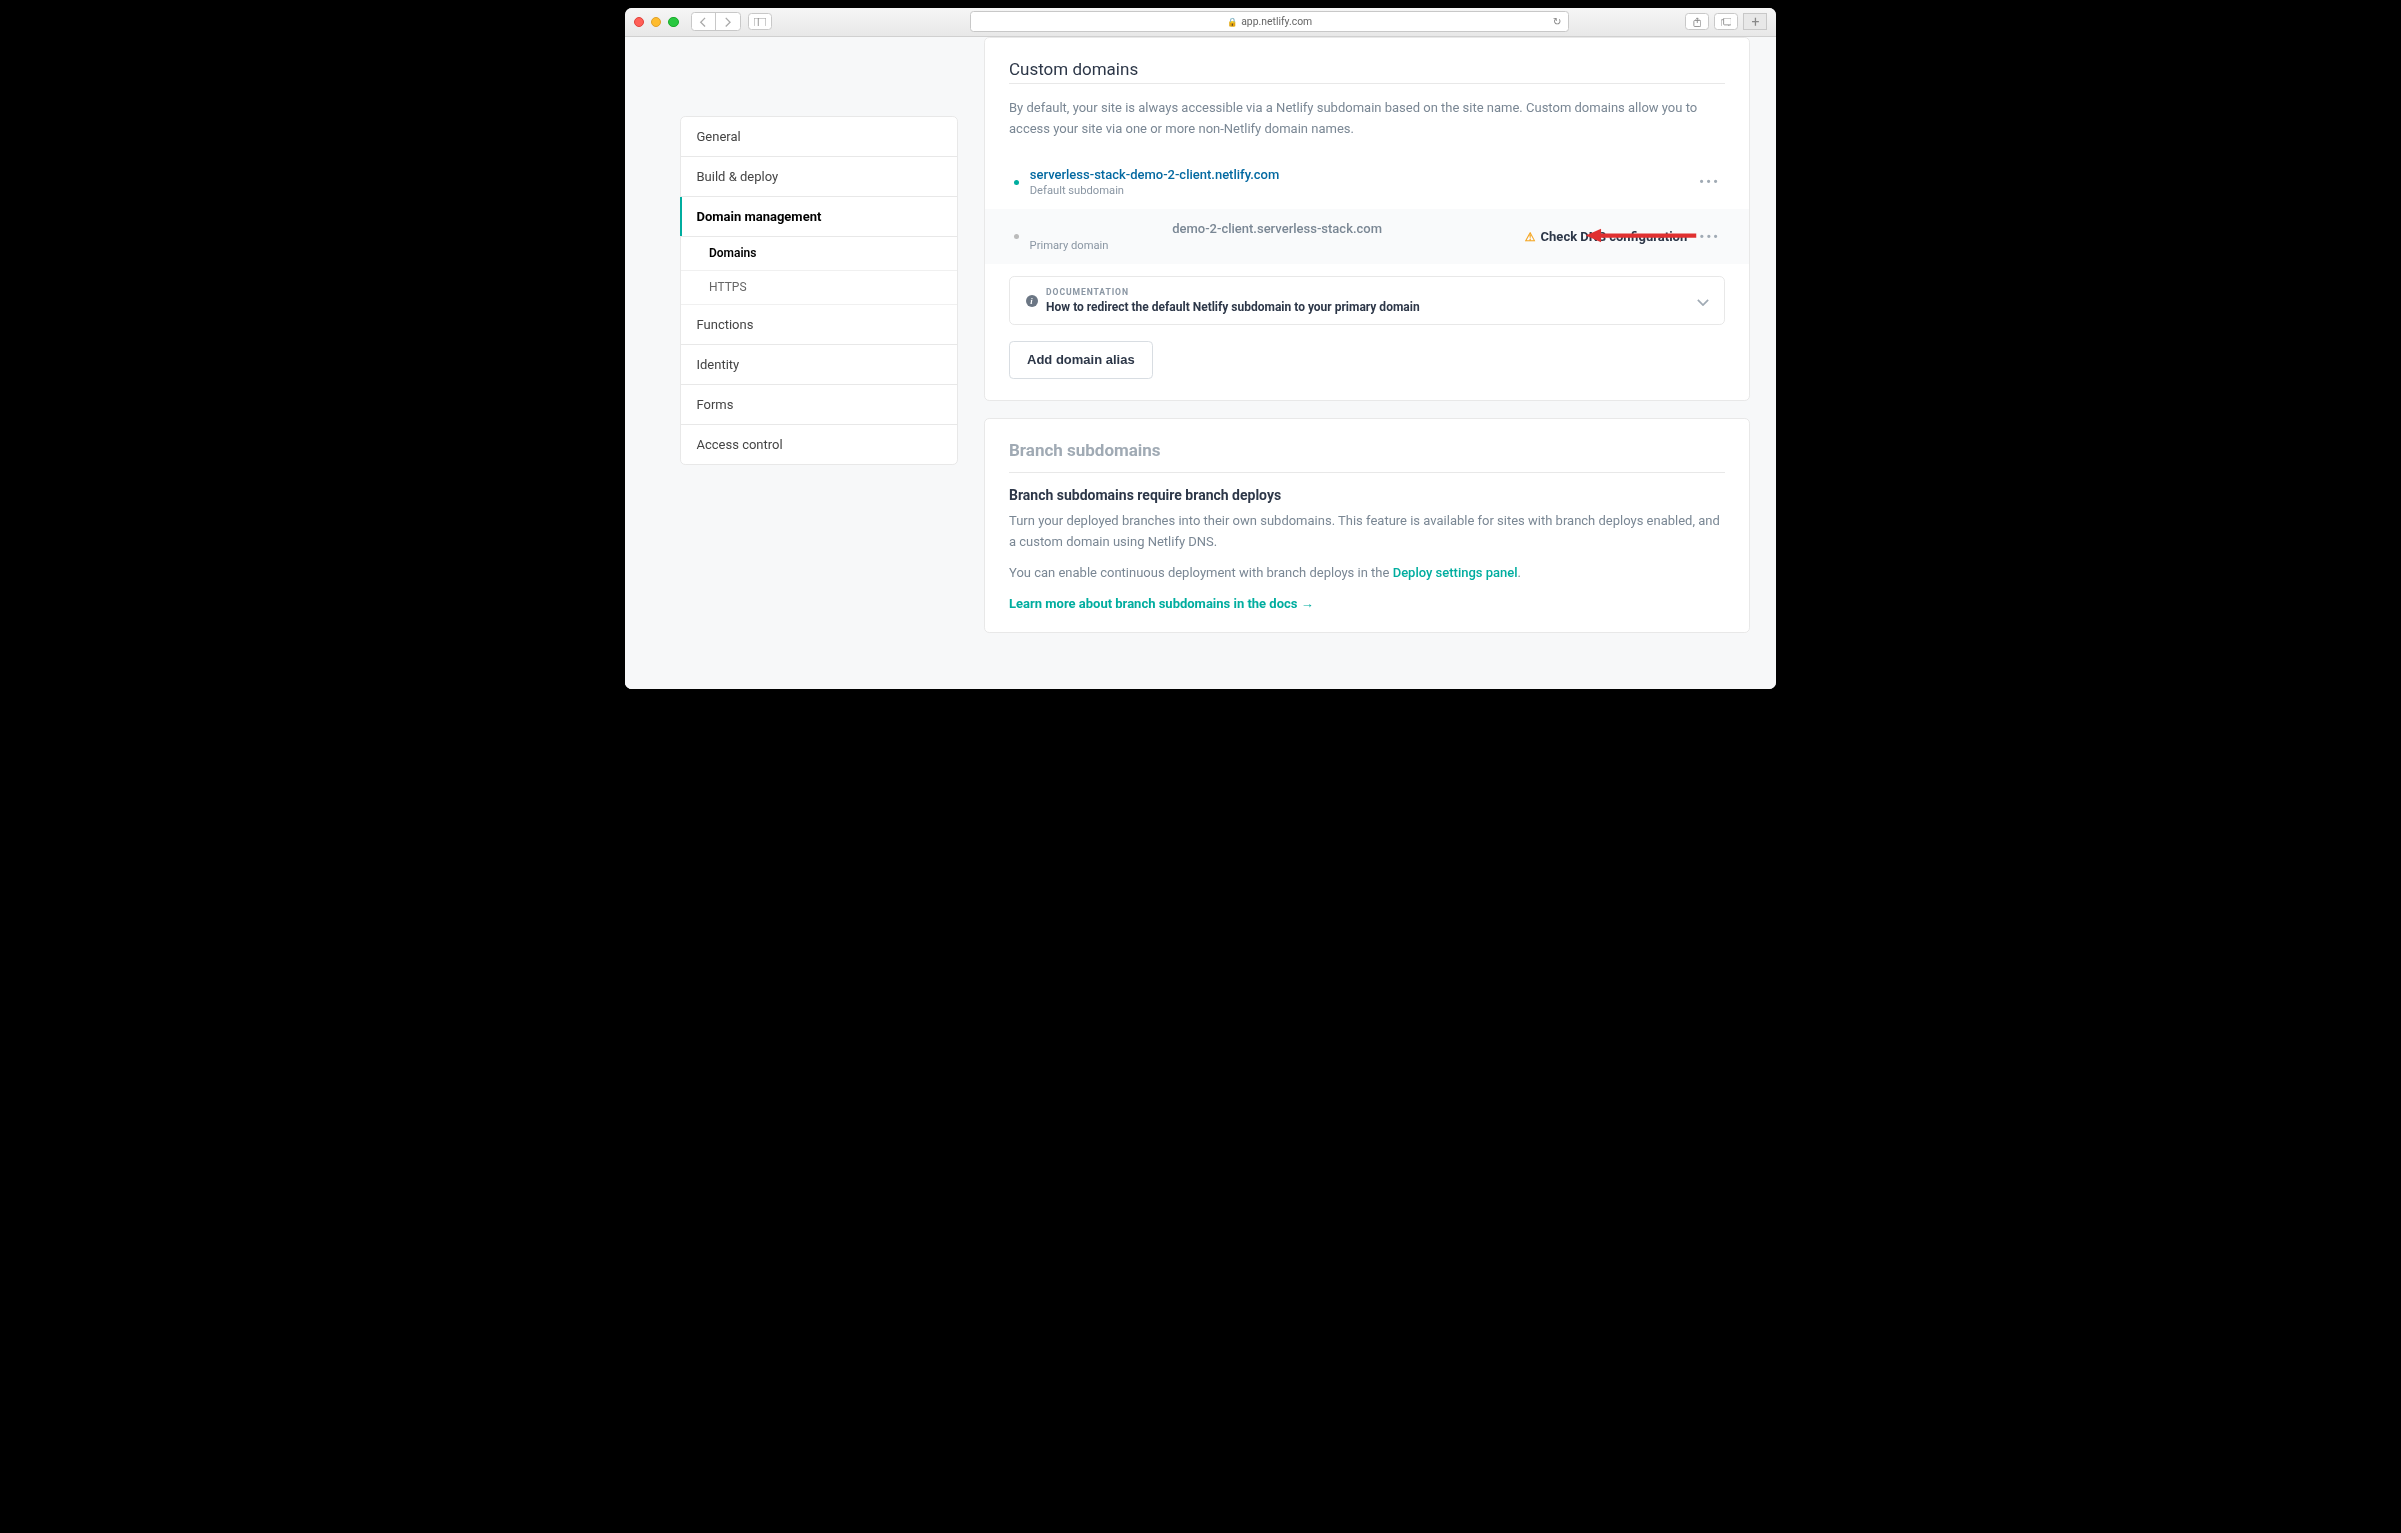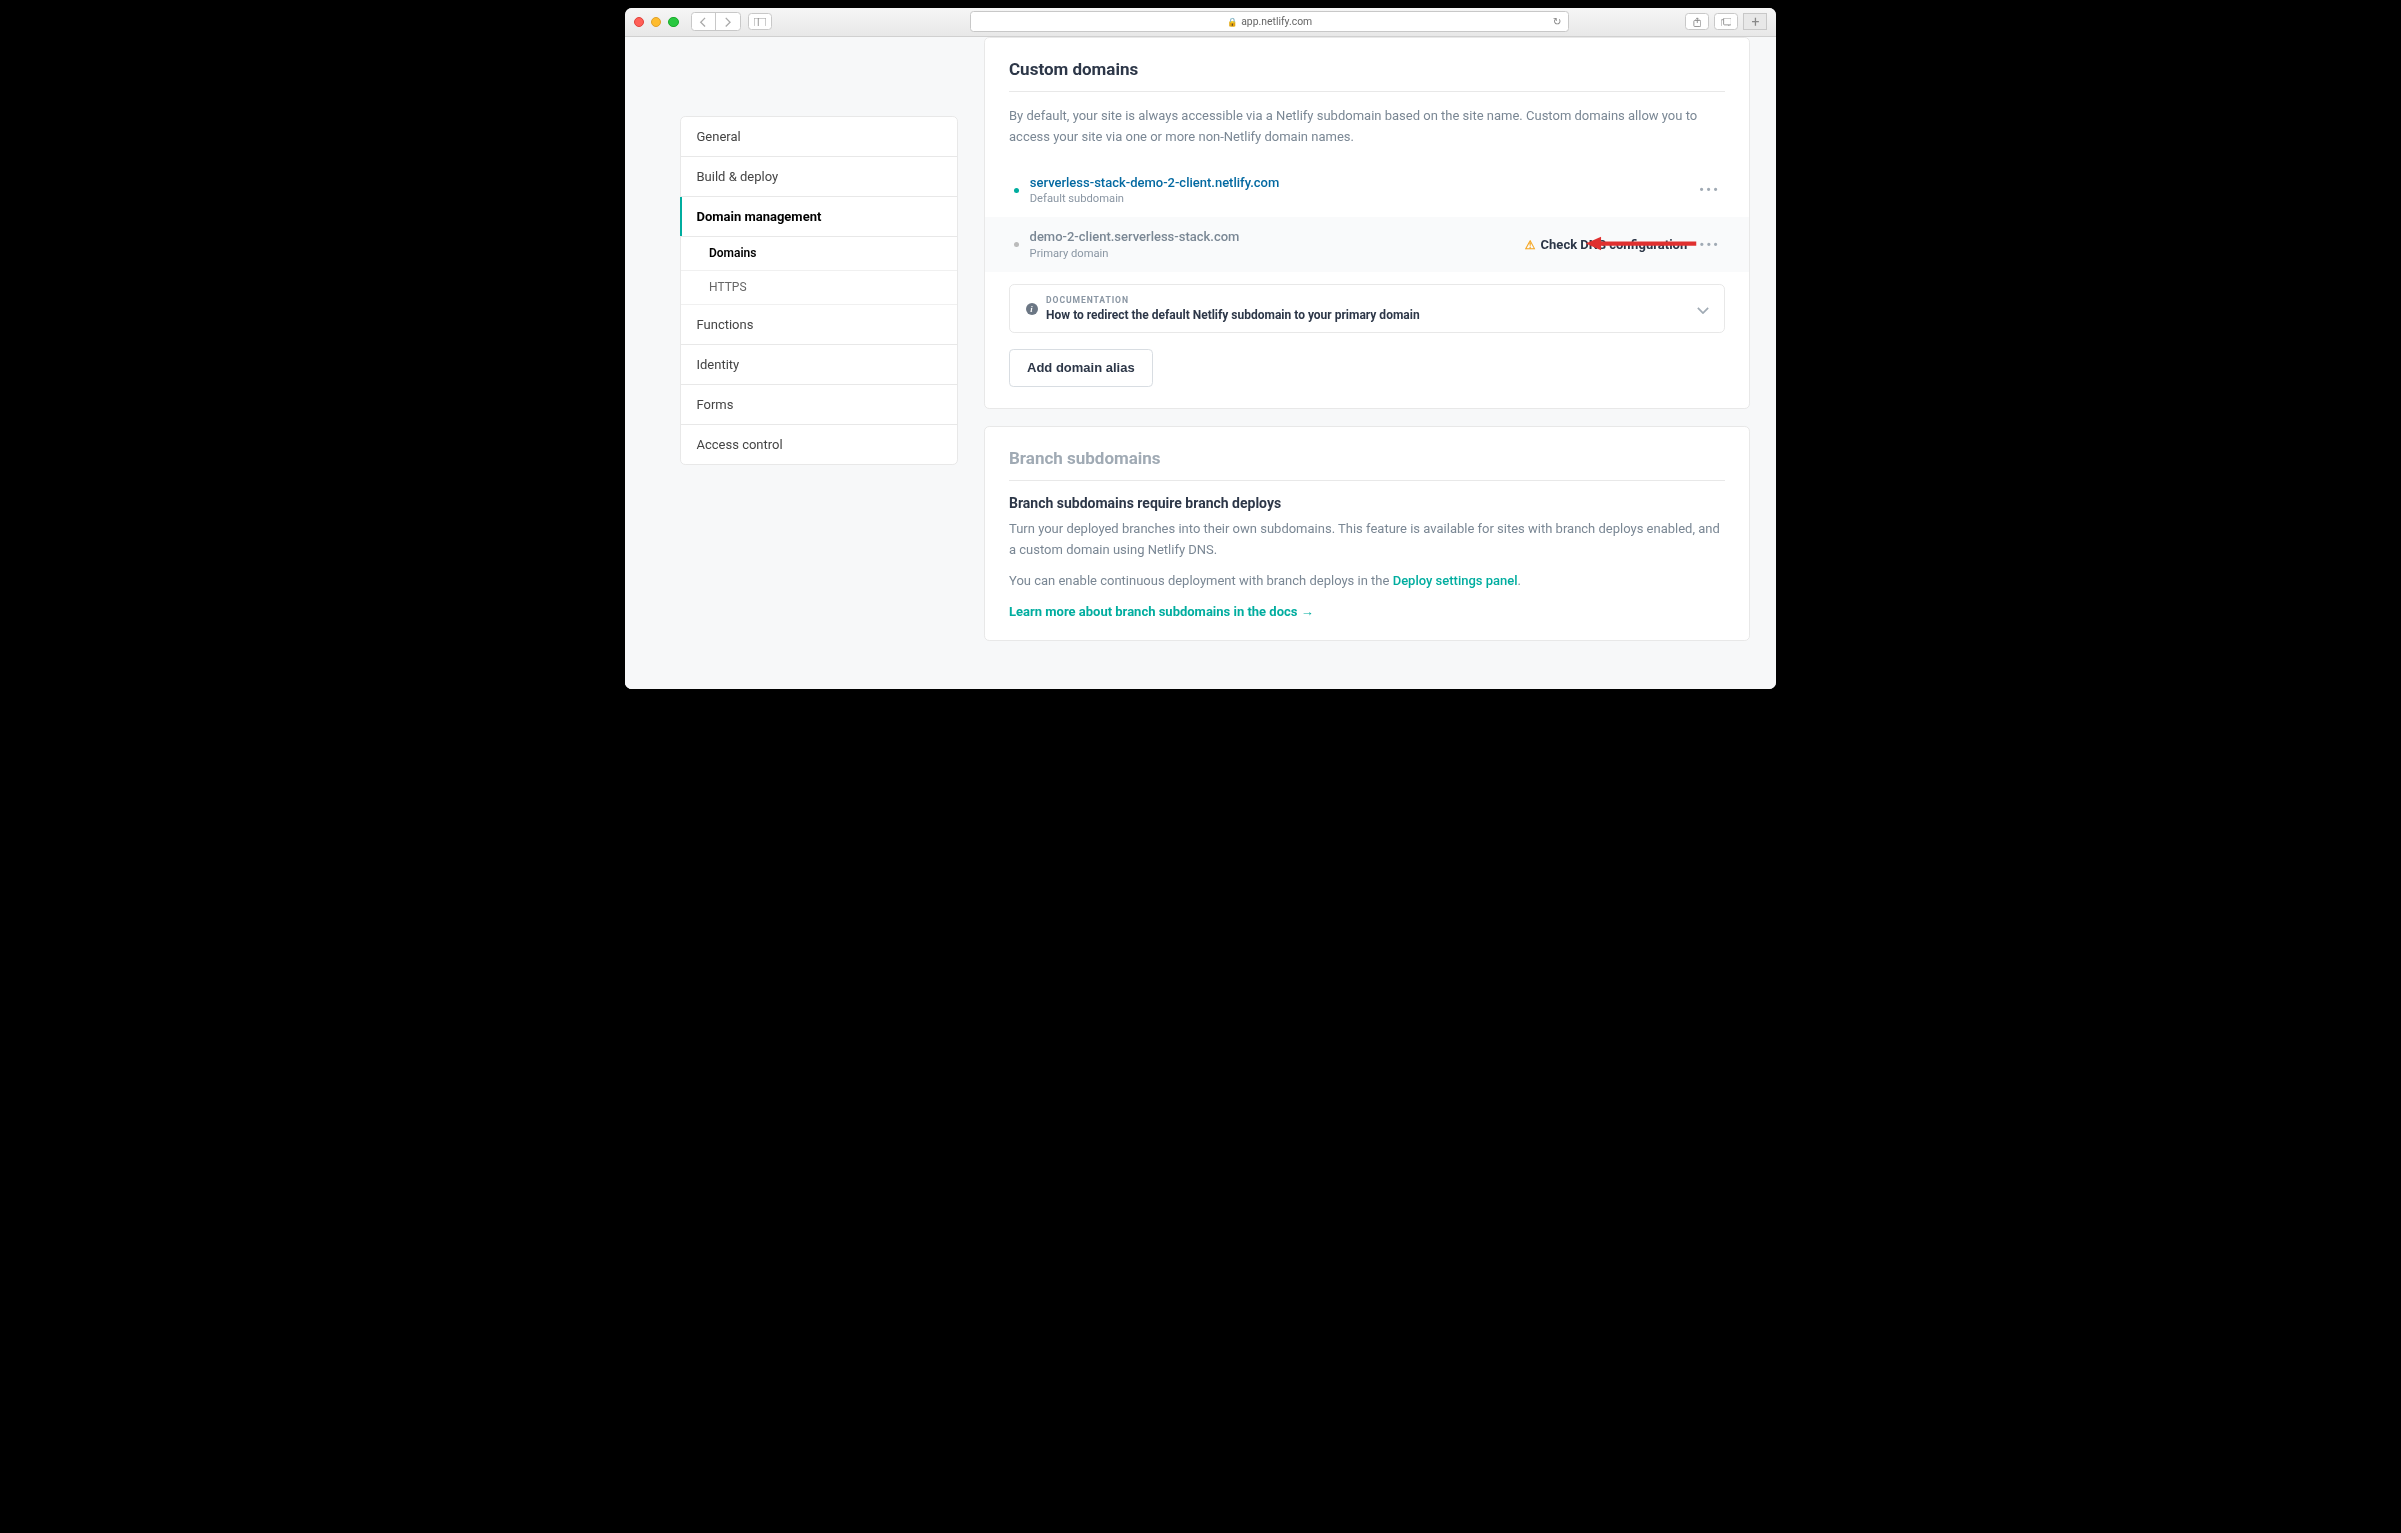--- a/index.html
+++ b/index.html
@@ -27,28 +27,28 @@
     .sidebar { width: 278px; padding-top: 79px; background: #f7f8f9; }
     .side-card { background: #fff; border: 0.9px solid #e8e8e8; border-radius: 5.2px; }
     .side-item { padding: 12px 15.5px; font-size: 13px; color: #444; border-bottom: 0.9px solid #e8e8e8; cursor: pointer; }
     .side-item:last-child { border-bottom: none; }
     .side-item.active { font-weight: 700; color: #000; position: relative; }
     .side-item.active::before { content: ''; position: absolute; left: -0.9px; top: 0; bottom: 0; width: 1.7px; background: #00ad9f; }
     .side-sub { padding: 9.5px 15.5px 9.5px 28px; font-size: 12px; color: #666; cursor: pointer; border-bottom: 0.9px solid #f0f0f0; }
     .side-sub.active { font-weight: 600; color: #000; }
     .main { flex: 1; padding: 0 26px 26px 26px; }
     .panel { background: #fff; border: 0.9px solid #e8e8e8; border-radius: 5.2px; padding: 21px 24px; margin-bottom: 17px; }
-    .panel-title { font-size: 17px; font-weight: 700; color: #2d3748; margin-bottom: 14px; padding-bottom: 12px; border-bottom: 0.9px solid #e8e8e8; }
+    .panel-title { font-size: 17px; font-weight: 400; color: #2d3748; margin-bottom: 14px; padding-bottom: 4px; border-bottom: 0.9px solid #e8e8e8; }
     .panel-desc { font-size: 13px; color: #7a8794; line-height: 1.6; margin-bottom: 15.5px; }
     .domain-row { display: flex; align-items: center; padding: 12px 5.2px; position: relative; }
     .bullet { width: 5.2px; height: 5.2px; border-radius: 50%; background: #00ad9f; margin-right: 10.4px; flex-shrink: 0; }
     .bullet.grey { background: #bbb; }
     .domain-body { flex: 1; }
     .domain-link { color: #0369a1; font-size: 13px; font-weight: 500; }
-    .domain-link.grey { color: #7a8794; }
+    .domain-link.grey { color: #7a8794; text-align: center; }
     .domain-sub { color: #8a96a3; font-size: 11.2px; margin-top: 2.6px; }
     .dns-warning { display: flex; align-items: center; font-size: 13px; font-weight: 700; color: #2d3748; margin-right: 12px; }
     .warn-icon { color: #f5a623; font-size: 12px; margin-right: 5.2px; }
     .more-dots { color: #a0aab4; font-size: 15.5px; letter-spacing: 1.7px; cursor: pointer; }
     .row-grey { background: #f9fafb; margin: 0 -24px; padding-left: 29px; padding-right: 29px; }
     .arrow { position: absolute; right: 52px; top: 50%; transform: translateY(-50%); }
     .doc-box { border: 0.9px solid #e8e8e8; border-radius: 5.2px; padding: 10.4px 15.5px; margin-top: 12px; display: flex; align-items: center; position: relative; }
     .doc-label { font-size: 8.6px; color: #8a96a3; font-weight: 700; letter-spacing: 0.9px; }
     .doc-title { font-size: 12px; font-weight: 700; color: #2d3748; margin-top: 2.6px; }
     .doc-chevron { position: absolute; right: 15.5px; color: #a0aab4; }

